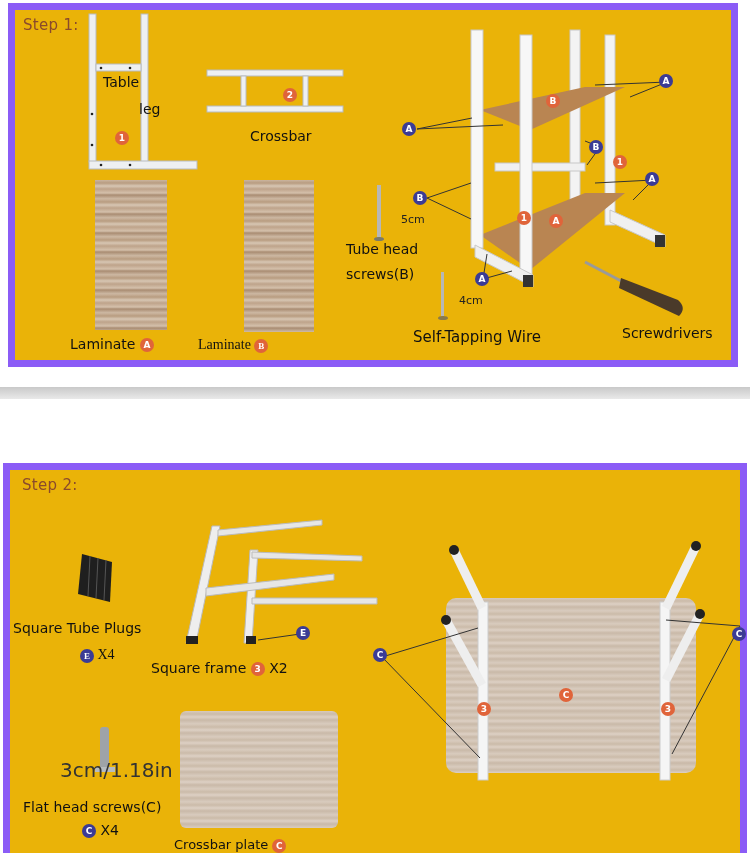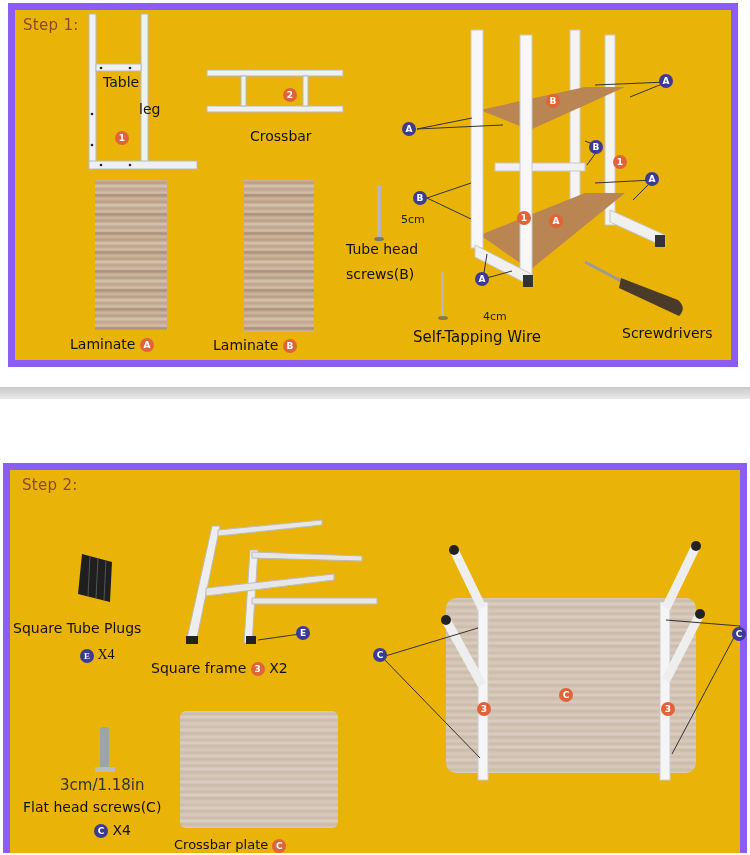--- a/index.html
+++ b/index.html
@@ -49,38 +49,38 @@
   </svg>
   <span class="badge o abs" style="left:268px;top:78px;">2</span>
   <div class="lbl" style="left:235px;top:105px;margin-top:13px;">Crossbar</div>
 
   <div class="abs wood" style="left:80px;top:170px;width:72px;height:150px;"></div>
   <div class="lbl" style="left:55px;top:326px;">
     <span>Laminate</span>
     <span class="badge o">A</span>
   </div>
   <div class="abs wood" style="left:229px;top:170px;width:70px;height:152px;"></div>
-  <div class="lbl" style="left:198px;top:327px;">
+  <div class="lbl" style="left:183px;top:327px;font-family:Liberation Serif, serif;">
     <span>Laminate</span>
     <span class="badge o">B</span>
   </div>
 
   <svg style="left:358px;top:175px;" width="12" height="60">
     <rect x="4" y="0" width="4" height="52" fill="#b7b7b7"></rect>
     <ellipse cx="6" cy="54" rx="5" ry="2" fill="#7a7a6a"></ellipse>
   </svg>
   <div class="lbl sm" style="left:386px;top:203px;">5cm</div>
   <div class="lbl" style="left:331px;top:231px;">Tube head</div>
   <div class="lbl" style="left:331px;top:256px;text-align:center;">screws(B)</div>
 
   <svg style="left:422px;top:262px;" width="12" height="50">
     <rect x="4" y="0" width="3" height="44" fill="#b7b7b7"></rect>
     <ellipse cx="6" cy="46" rx="5" ry="2" fill="#8a7a4a"></ellipse>
   </svg>
-  <div class="lbl sm" style="left:444px;top:300px;margin-left:24px;">4cm</div>
+  <div class="lbl sm" style="left:444px;top:284px;">4cm</div>
   <div class="lbl" style="left:398px;top:318px;font-size:15px;">Self-Tapping Wire</div>
 
   <svg style="left:440px;top:15px;" width="230" height="300">
 
     <rect x="115" y="5" width="10" height="180" fill="#f3f3f3" stroke="#c8c8c8"></rect>
     <rect x="150" y="10" width="10" height="190" fill="#f3f3f3" stroke="#c8c8c8"></rect>
 
     <polygon points="25,85 130,62 170,62 75,105" fill="#b98552"></polygon>
     <polygon points="25,210 130,168 170,168 75,245" fill="#b98552"></polygon>
 
@@ -161,23 +161,23 @@
   <div class="lbl" style="left:141px;top:190px;">
     <span>Square frame</span>
     <span class="badge o">3</span>
     <span>X2</span>
   </div>
 
   <svg style="left:83px;top:255px;" width="24" height="50">
     <rect x="7" y="2" width="9" height="42" rx="3" fill="#9ea3a8"></rect>
     <rect x="2" y="42" width="20" height="5" fill="#b7bcc0"></rect>
   </svg>
-  <div class="lbl" style="left:50px;top:306px;color:#333;font-size:15px;">3cm/1.18in</div>
+  <div class="lbl" style="left:50px;top:288px;color:#333;font-size:20px;">3cm/1.18in</div>
   <div class="lbl" style="left:13px;top:329px;">Flat head screws(C)</div>
-  <div class="lbl" style="left:84px;top:352px;">
+  <div class="lbl" style="left:72px;top:352px;">
     <span class="badge b">C</span>
     <span>X4</span>
   </div>
 
   <div class="abs woodlight" style="left:170px;top:241px;width:158px;height:117px;border-radius:6px;"></div>
   <div class="lbl" style="left:164px;top:367px;font-size:13px;">
     <span>Crossbar plate</span>
     <span class="badge o">C</span>
   </div>
 

